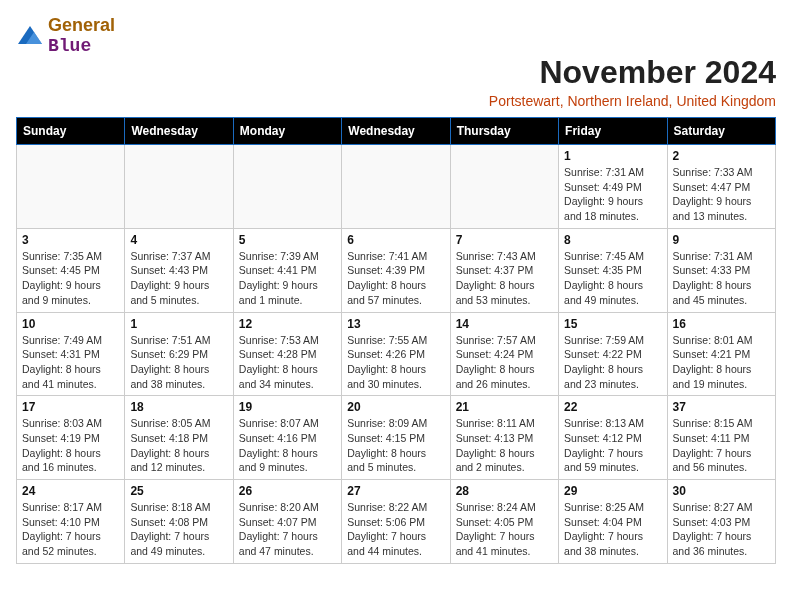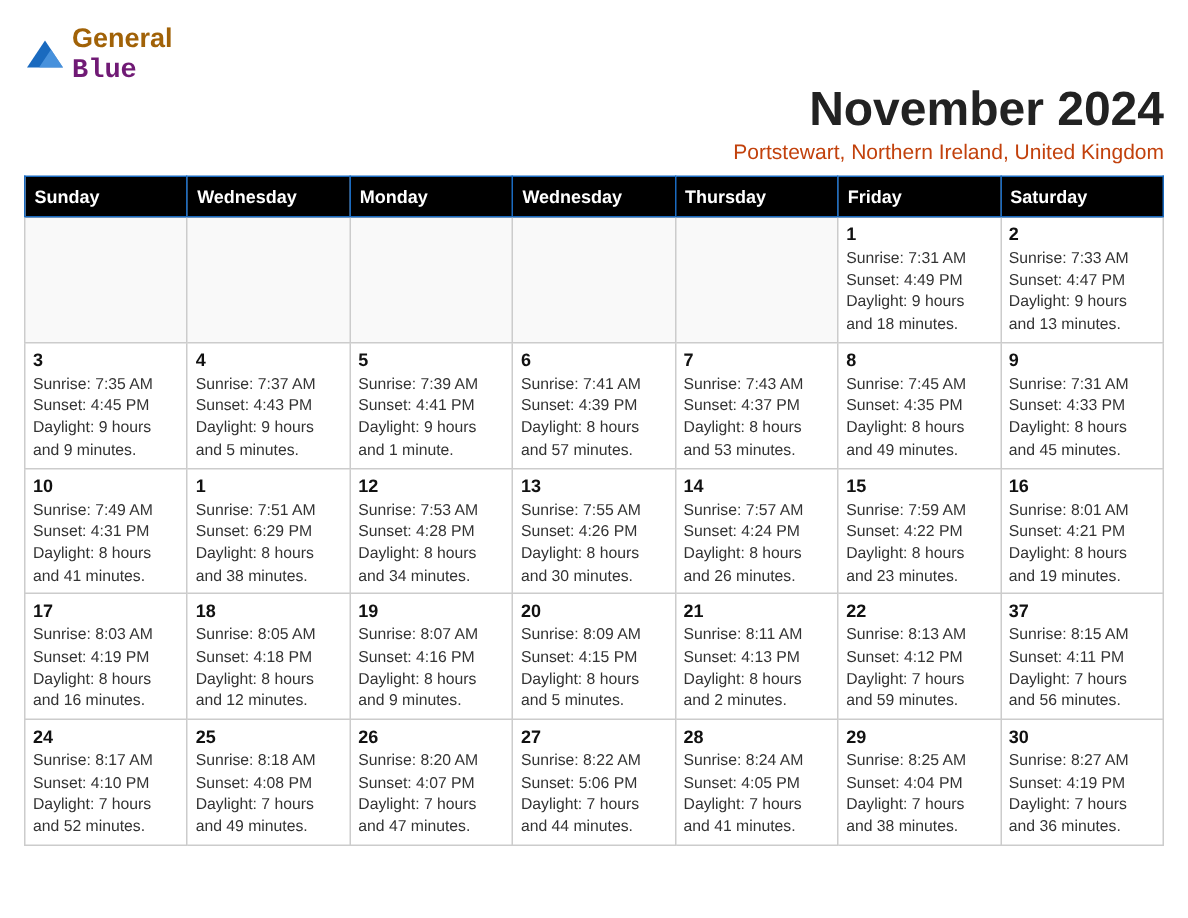--- a/index.html
+++ b/index.html
@@ -300,18 +300,18 @@
         </td>
         <td>
           <div class="day-number">29</div>
           <div class="day-info">Sunrise: 8:25 AM
 Sunset: 4:04 PM
 Daylight: 7 hours and 38 minutes.</div>
         </td>
         <td>
           <div class="day-number">30</div>
           <div class="day-info">Sunrise: 8:27 AM
-Sunset: 4:19 PM
+Sunset: 4:03 PM
 Daylight: 7 hours and 36 minutes.</div>
         </td>
       </tr>
     </tbody>
 </table>
 
 </body></html>

